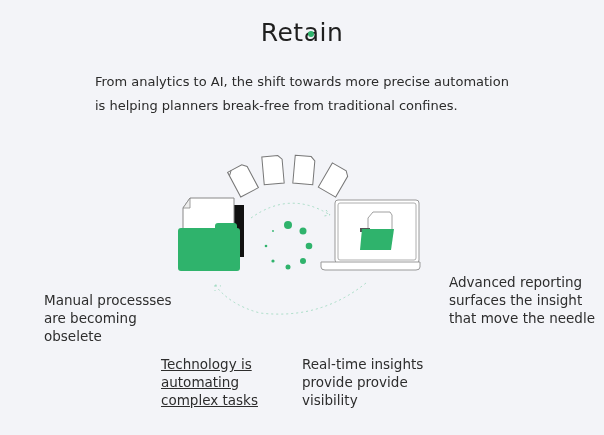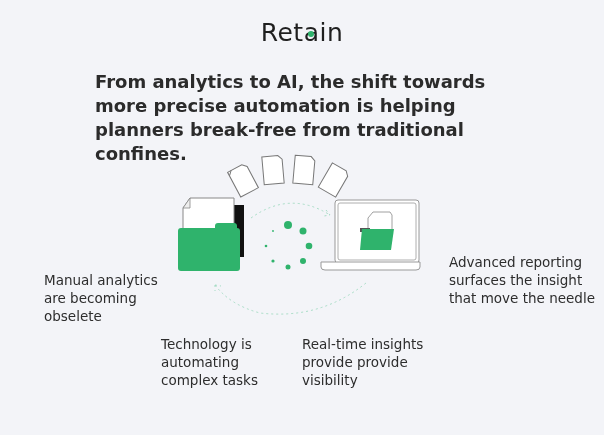--- a/index.html
+++ b/index.html
@@ -1,21 +1,21 @@
 <!DOCTYPE html>
 <html><head>
 <meta charset="utf-8">
 <style>
   html,body{margin:0;padding:0;}
   body{width:604px;height:435px;background:#f3f4f8;position:relative;overflow:hidden;font-family:"DejaVu Sans","Liberation Sans",sans-serif;color:#2a2a2a;}
   .logo{position:absolute;left:0;width:604px;top:18px;text-align:center;font-size:25px;letter-spacing:0.5px;color:#1f1f1f;font-family:"DejaVu Sans",sans-serif;}
   .logo .dot-a{position:relative;display:inline-block;}
   .logo .gdot{position:absolute;left:50%;top:55%;width:6px;height:6px;margin-left:-4px;margin-top:-3px;background:#2fb36c;border-radius:50%;}
-  .headline{position:absolute;left:95px;top:70px;width:420px;font-size:18px;line-height:24px;color:#2b2b2b;font-weight:bold;}
-  .caption{position:absolute;font-size:13.5px;line-height:18px;color:#2d2d2d;}
+  .headline{position:absolute;left:95px;top:70px;width:420px;font-size:13px;line-height:24px;color:#2b2b2b;}
+  .caption{position:absolute;font-size:13.5px;line-height:18px;color:#2d2d2d;margin-top:20px;}
   svg{position:absolute;left:0;top:0;}
 </style>
 </head>
 <body>
 
 <div class="logo"><span>Ret</span><span class="dot-a"><span>a</span><span class="gdot"></span></span><span>in</span></div>
 
 <div class="headline">From analytics to AI, the shift towards more precise automation is helping planners break-free from traditional confines.</div>
 
 <svg width="604" height="435">
@@ -65,16 +65,16 @@
   </g>
 
   <g fill="none" stroke="#9ed9bf" stroke-width="0.9" stroke-dasharray="2,3">
     <path d="M251,218 Q290,190 330,215"></path>
     <path d="M326,210 L330,215 L324,216"></path>
     <path d="M366,283 Q320,320 260,313 Q230,305 215,285"></path>
     <path d="M215,285 L215,291 M215,285 L221,286"></path>
   </g>
 </svg>
 
-<div class="caption" style="left:44px;top:271px;width:135px;">Manual analytics are becoming obselete</div>
-<div class="caption" style="left:161px;top:335px;width:110px;">Technology is automating complex tasks</div>
+<div class="caption" style="left:44px;top:271px;width:135px;">Manual processses are becoming obselete</div>
+<div class="caption" style="left:161px;top:335px;width:110px;text-decoration:underline;">Technology is automating complex tasks</div>
 <div class="caption" style="left:302px;top:335px;width:130px;">Real-time insights provide provide visibility</div>
 <div class="caption" style="left:449px;top:253px;width:150px;">Advanced reporting surfaces the insight that move the needle</div>
 
 </body></html>

